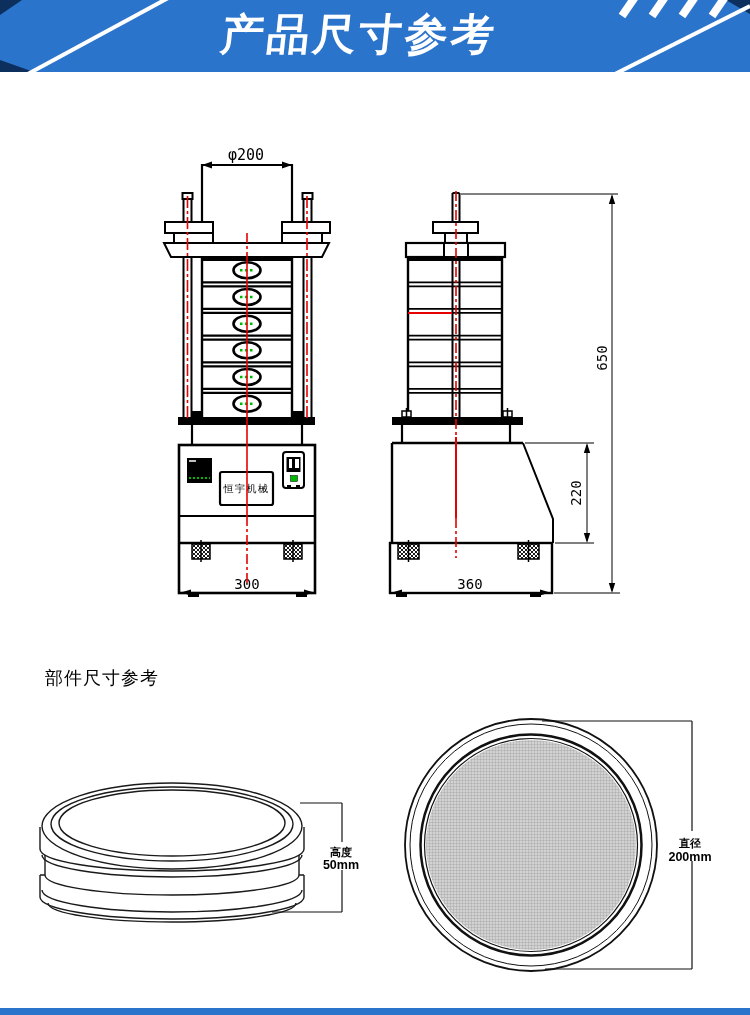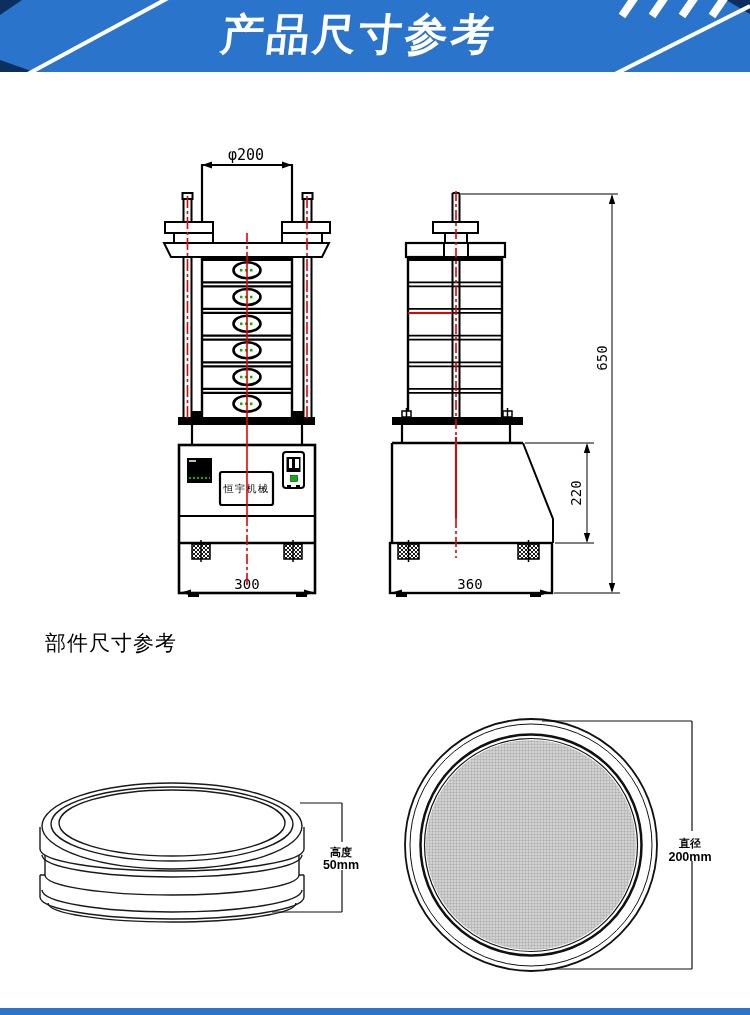--- a/index.html
+++ b/index.html
@@ -4,21 +4,21 @@
 <style>
   html,body{margin:0;padding:0;}
   body{width:750px;height:1015px;background:#ffffff;position:relative;overflow:hidden;
        font-family:"Liberation Sans",sans-serif;}
   .banner{position:absolute;left:0;top:0;width:750px;height:72px;background:#2b74cb;overflow:hidden;}
   .banner h1{position:absolute;left:0;right:0;top:6px;margin:0;text-align:center;
        color:#ffffff;font-size:43px;font-weight:700;letter-spacing:3px;
        transform:translateX(-16px) skewX(-6deg);font-family:"Liberation Sans",sans-serif;}
   .banner svg{position:absolute;left:0;top:0;}
   .drawing-layer{position:absolute;left:0;top:0;width:750px;height:1015px;}
-  .subtitle{position:absolute;left:45px;top:629px;font-size:21px;color:#000;letter-spacing:1px;}
+  .subtitle{position:absolute;left:45px;top:666px;font-size:18px;color:#000;letter-spacing:1px;}
   .bottom-strip{position:absolute;left:0;bottom:0;width:750px;height:7px;background:#2b74cb;}
   text{font-family:"DejaVu Sans Mono",monospace;fill:#000;}
   .cn{font-family:"Liberation Sans",sans-serif;}
 </style>
 </head>
 <body>
 
 <div class="banner">
   <svg width="750" height="72" viewBox="0 0 750 72">
     <polygon points="0,0 22,0 0,15" fill="#0d2f5e"></polygon>

